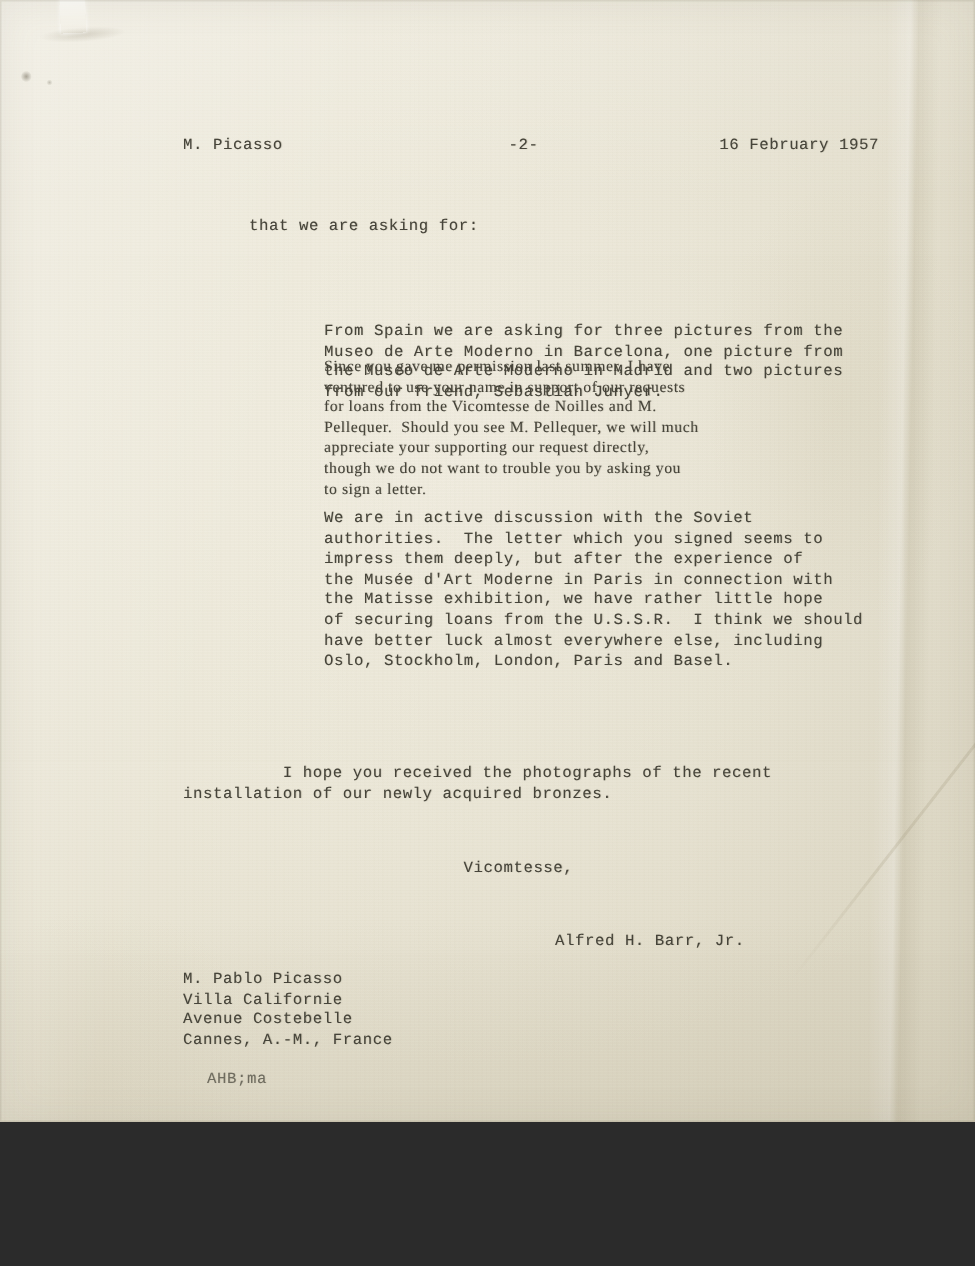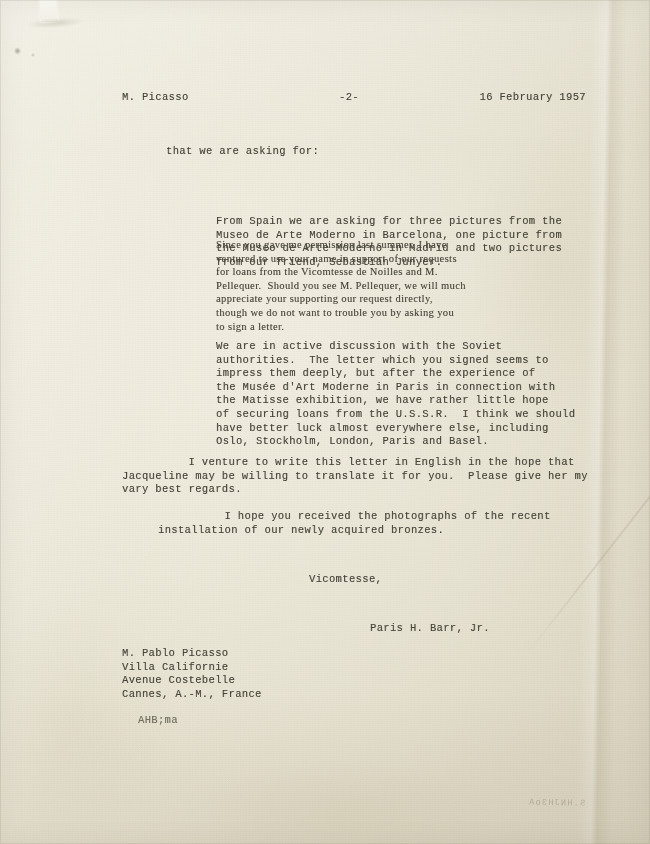--- a/index.html
+++ b/index.html
@@ -3,21 +3,21 @@
 <meta charset="utf-8">
 <style>
   html, body {
     margin: 0;
     padding: 0;
     background: #2b2b2b;
   }
   #page {
     position: relative;
     width: 650px;
-    height: 844px;
+    height: 748px;
     overflow: hidden;
     background: #eeeadb;
     font-family: "Liberation Mono", "DejaVu Sans Mono", monospace;
     color: #3a382f;
   }
   
   #paper-base {
     position: absolute;
     inset: 0;
     background:
@@ -103,21 +103,21 @@
   #addressee-name { white-space: pre; }
   #page-number { white-space: pre; margin-left: 30px; }
   #date-line { white-space: pre; }
   #opening-line { position: absolute; left: 122px; top: 145px; margin-left: 44px; }
   .para-indent { position: absolute; left: 216px; }
   .para-full { position: absolute; left: 122px; }
   #para-spain   { top: 172px; margin-top: 43px; }
   #para-summer  { top: 238px; font-family: Liberation Serif, serif; }
   #para-soviet  { top: 340px; }
   #para-english { top: 456px; }
-  #para-photos  { top: 510px; margin-left: 36px; }
+  #para-photos  { top: 510px; }
   #closing-line { position: absolute; left: 216px; top: 546px; }
   #sincerely-line { position: absolute; left: 309px; top: 573px; }
   #signature-line { position: absolute; left: 370px; top: 622px; }
   #recipient-block { position: absolute; left: 122px; top: 647px; }
   #typist-initials { position: absolute; left: 138px; top: 714px; opacity: .72; }
   
   #reverse-stamp {
     position: absolute;
     left: 528px; top: 798px;
     font-size: 8.6px;
@@ -177,31 +177,28 @@
 
     <div class="line para-indent" id="para-soviet">We are in active discussion with the Soviet
 authorities.  The letter which you signed seems to
 impress them deeply, but after the experience of
 the Musée d'Art Moderne in Paris in connection with
 the Matisse exhibition, we have rather little hope
 of securing loans from the U.S.S.R.  I think we should
 have better luck almost everywhere else, including
 Oslo, Stockholm, London, Paris and Basel.</div>
 
-    <div class="line para-full" id="para-english">          I venture to write this letter in English in the hope that
-Jacqueline may be willing to translate it for you.  Please give her my
-vary best regards.</div>
 
     <div class="line para-full" id="para-photos">          I hope you received the photographs of the recent
 installation of our newly acquired bronzes.</div>
 
 
     <div class="line" id="sincerely-line">Vicomtesse,</div>
 
-    <div class="line" id="signature-line">Paris H. Barr, Jr.</div>
+    <div class="line" id="signature-line">Alfred H. Barr, Jr.</div>
 
     <div class="line" id="recipient-block">M. Pablo Picasso
 Villa Californie
 Avenue Costebelle
 Cannes, A.-M., France</div>
 
     <div class="line" id="typist-initials">AHB;ma</div>
 
   </div>
 

